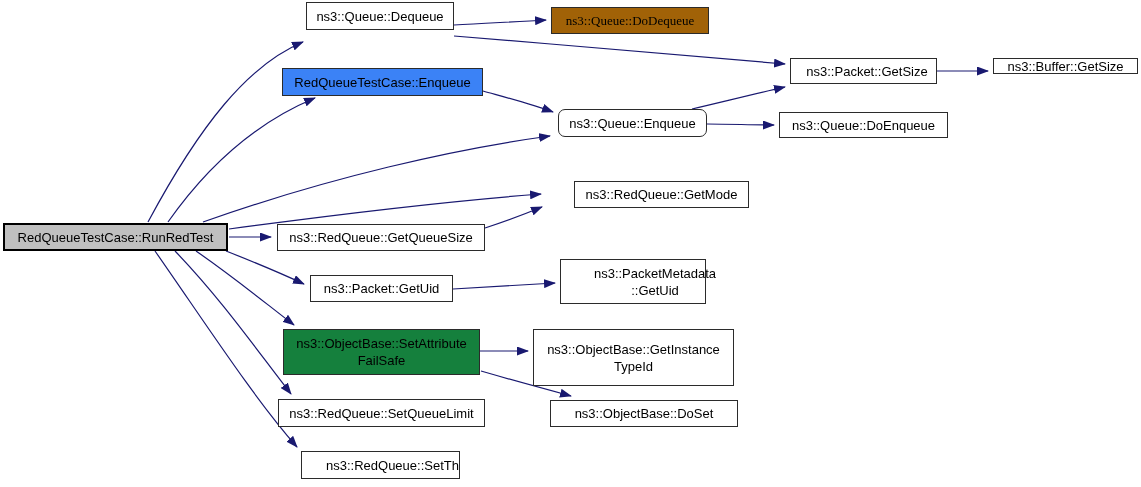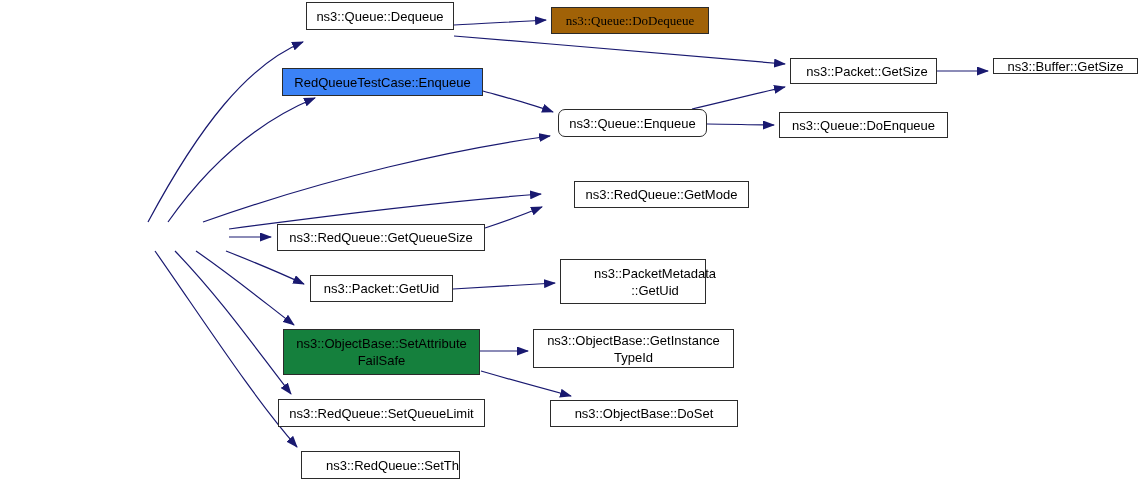--- a/index.html
+++ b/index.html
@@ -66,33 +66,34 @@
       <path d="M 483,91 C 508,98 531,104 553,112" fill="none" stroke="#191970" stroke-width="1.2" marker-end="url(#arrowhead)"></path>
       <path d="M 692,109 C 722,102 754,94 785,87" fill="none" stroke="#191970" stroke-width="1.2" marker-end="url(#arrowhead)"></path>
       <path d="M 707,124 C 730,124 752,125 774,125" fill="none" stroke="#191970" stroke-width="1.2" marker-end="url(#arrowhead)"></path>
       <path d="M 937,71 L 988,71" fill="none" stroke="#191970" stroke-width="1.2" marker-end="url(#arrowhead)"></path>
       <path d="M 485,228 C 506,221 525,214 542,207" fill="none" stroke="#191970" stroke-width="1.2" marker-end="url(#arrowhead)"></path>
       <path d="M 453,289 C 487,287 521,285 555,283" fill="none" stroke="#191970" stroke-width="1.2" marker-end="url(#arrowhead)"></path>
       <path d="M 480,351 L 528,351" fill="none" stroke="#191970" stroke-width="1.2" marker-end="url(#arrowhead)"></path>
       <path d="M 481,371 C 512,380 545,389 571,396" fill="none" stroke="#191970" stroke-width="1.2" marker-end="url(#arrowhead)"></path>
     </svg>
   <div id="node-layer" class="node-layer">
+      <div class="node root" style="left: 3px; top: 223px; width: 225px; height: 28px; background: rgb(192, 192, 192);">RedQueueTestCase::RunRedTest</div>
       <div class="node" style="left: 306px; top: 2px; width: 148px; height: 28px; background: rgb(255, 255, 255);">ns3::Queue::Dequeue</div>
       <div class="node" style="left: 282px; top: 68px; width: 201px; height: 28px; background: #3b82f6;">RedQueueTestCase::Enqueue</div>
       <div class="node" style="left: 551px; top: 7px; width: 158px; height: 27px; background: #a16207; font-family: Liberation Serif, serif;">ns3::Queue::DoDequeue</div>
       <div class="node" style="left: 790px; top: 58px; width: 147px; height: 26px; background: rgb(255, 255, 255); padding-left: 7px;">ns3::Packet::GetSize</div>
       <div class="node" style="left: 993px; top: 58px; width: 145px; height: 16px; background: rgb(255, 255, 255);">ns3::Buffer::GetSize</div>
       <div class="node" style="left: 558px; top: 109px; width: 149px; height: 28px; background: rgb(255, 255, 255); border-radius: 7px;">ns3::Queue::Enqueue</div>
       <div class="node" style="left: 779px; top: 112px; width: 169px; height: 26px; background: rgb(255, 255, 255);">ns3::Queue::DoEnqueue</div>
       <div class="node" style="left: 546px; top: 181px; width: 175px; height: 27px; background: rgb(255, 255, 255); margin-left: 28px;">ns3::RedQueue::GetMode</div>
       <div class="node" style="left: 277px; top: 224px; width: 208px; height: 27px; background: rgb(255, 255, 255);">ns3::RedQueue::GetQueueSize</div>
       <div class="node" style="left: 310px; top: 275px; width: 143px; height: 27px; background: rgb(255, 255, 255);">ns3::Packet::GetUid</div>
       <div class="node" style="left: 560px; top: 259px; width: 146px; height: 45px; background: rgb(255, 255, 255); padding-left: 44px;">ns3::PacketMetadata
 ::GetUid</div>
       <div class="node" style="left: 283px; top: 329px; width: 197px; height: 46px; background: #15803d;">ns3::ObjectBase::SetAttribute
 FailSafe</div>
-      <div class="node" style="left: 533px; top: 329px; width: 201px; height: 39px; background: rgb(255, 255, 255);">ns3::ObjectBase::GetInstance
+      <div class="node" style="left: 533px; top: 329px; width: 201px; height: 57px; background: rgb(255, 255, 255);">ns3::ObjectBase::GetInstance
 TypeId</div>
       <div class="node" style="left: 278px; top: 399px; width: 207px; height: 28px; background: rgb(255, 255, 255);">ns3::RedQueue::SetQueueLimit</div>
       <div class="node" style="left: 550px; top: 400px; width: 188px; height: 27px; background: rgb(255, 255, 255);">ns3::ObjectBase::DoSet</div>
       <div class="node" style="left: 301px; top: 451px; width: 159px; height: 28px; background: rgb(255, 255, 255); padding-left: 24px;">ns3::RedQueue::SetTh</div>
     </div>
 </div>
 
 </body></html>

